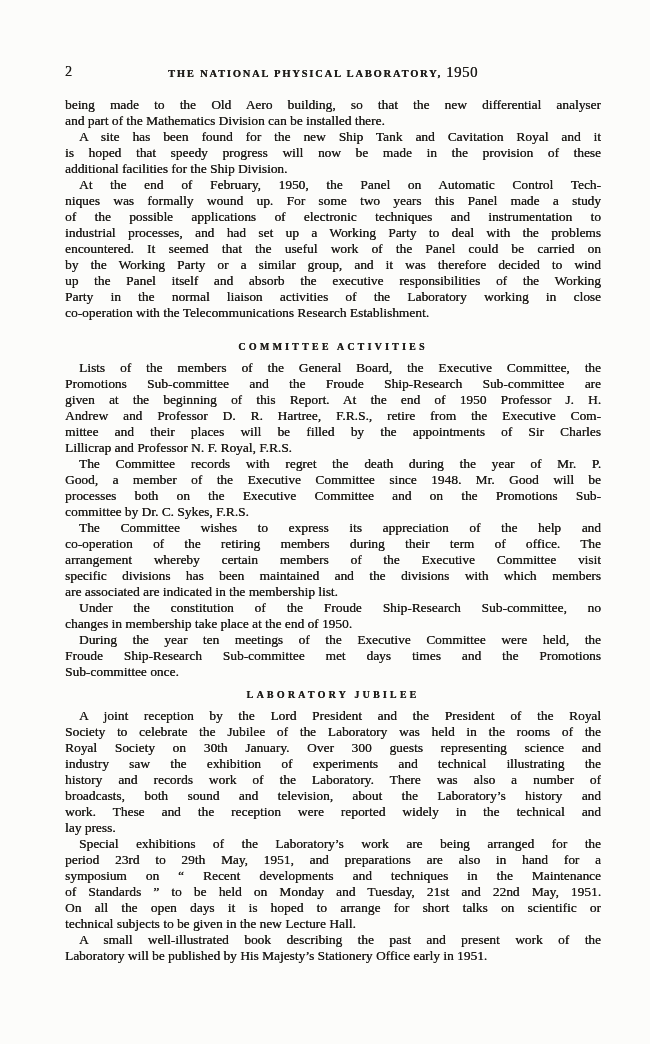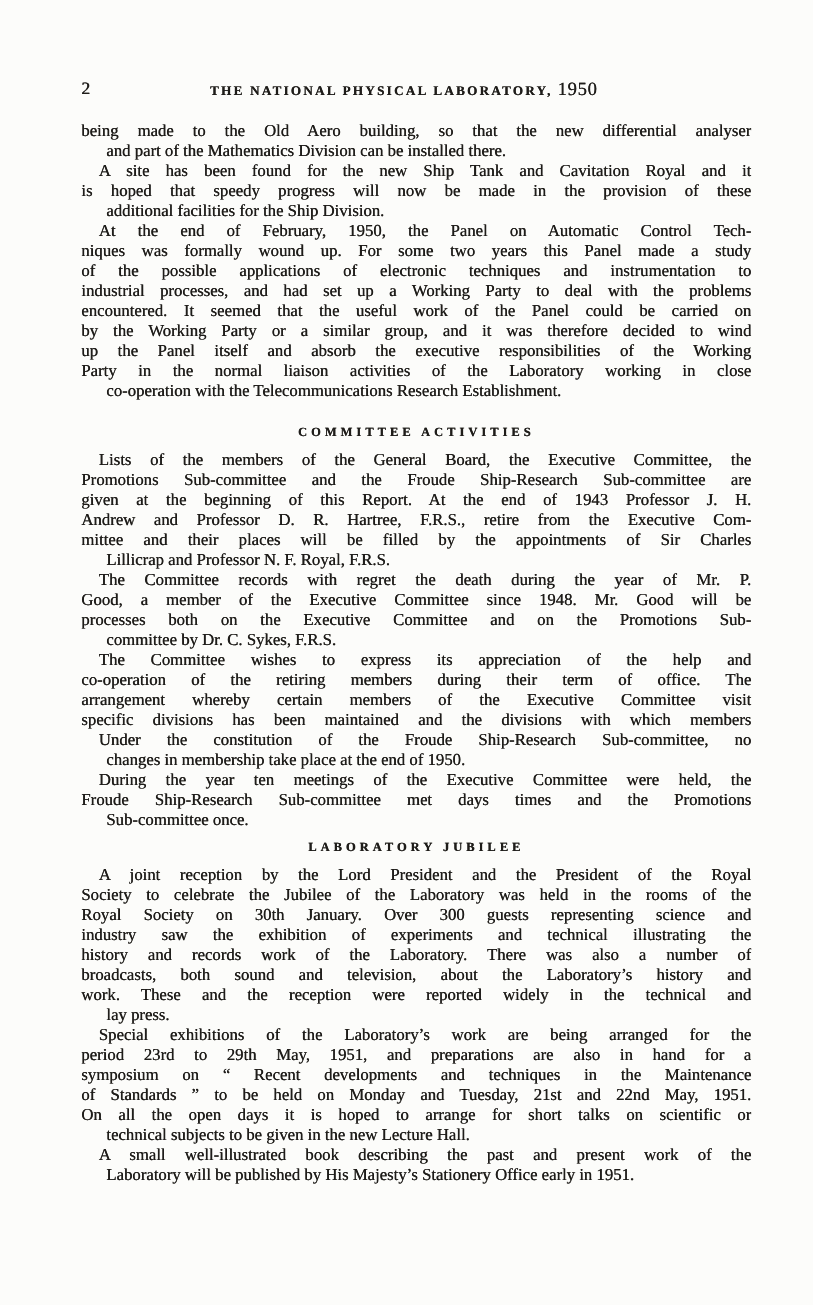--- a/index.html
+++ b/index.html
@@ -75,21 +75,21 @@
   }
   .section-heading.tight { margin-top: 9px; }
   .para { margin: 0; }
   .para.indent .line:first-child { text-indent: 14px; }
   .line {
     height: 16px;
     overflow: hidden;
     text-align: justify;
     text-align-last: justify;
   }
-  .line.final { text-align-last: left; margin-left: 20px; }
+  .line.final { text-align-last: left; }
 </style>
 </head>
 <body>
 
 <div class="page">
   <div class="page-header">
     <span class="page-number">2</span>
     <div class="running-title">
       <span class="title-caps">THE NATIONAL PHYSICAL LABORATORY,</span>
       <span class="title-year">1950</span>
@@ -117,36 +117,37 @@
           <div class="line">up the Panel itself and absorb the executive responsibilities of the Working</div>
           <div class="line">Party in the normal liaison activities of the Laboratory working in close</div>
           <div class="line final">co-operation with the Telecommunications Research Establishment.</div>
         </div>
       </section>
       <section>
         <div class="section-heading">COMMITTEE ACTIVITIES</div>
         <div class="para indent">
           <div class="line">Lists of the members of the General Board, the Executive Committee, the</div>
           <div class="line">Promotions Sub-committee and the Froude Ship-Research Sub-committee are</div>
-          <div class="line">given at the beginning of this Report.  At the end of 1943 Professor J. H.</div>
+          <div class="line">given at the beginning of this Report.  At the end of 1950 Professor J. H.</div>
           <div class="line">Andrew and Professor D. R. Hartree, F.R.S., retire from the Executive Com-</div>
           <div class="line">mittee and their places will be filled by the appointments of Sir Charles</div>
           <div class="line final">Lillicrap and Professor N. F. Royal, F.R.S.</div>
         </div>
         <div class="para indent">
           <div class="line">The Committee records with regret the death during the year of Mr. P.</div>
           <div class="line">Good, a member of the Executive Committee since 1948.  Mr. Good will be</div>
           <div class="line">processes both on the Executive Committee and on the Promotions Sub-</div>
           <div class="line final">committee by Dr. C. Sykes, F.R.S.</div>
         </div>
         <div class="para indent">
           <div class="line">The Committee wishes to express its appreciation of the help and</div>
           <div class="line">co-operation of the retiring members during their term of office.  The</div>
           <div class="line">arrangement whereby certain members of the Executive Committee visit</div>
           <div class="line">specific divisions has been maintained and the divisions with which members</div>
+          <div class="line final">are associated are indicated in the membership list.</div>
         </div>
         <div class="para indent">
           <div class="line">Under the constitution of the Froude Ship-Research Sub-committee, no</div>
           <div class="line final">changes in membership take place at the end of 1950.</div>
         </div>
         <div class="para indent">
           <div class="line">During the year ten meetings of the Executive Committee were held, the</div>
           <div class="line">Froude Ship-Research Sub-committee met days times and the Promotions</div>
           <div class="line final">Sub-committee once.</div>
         </div>

